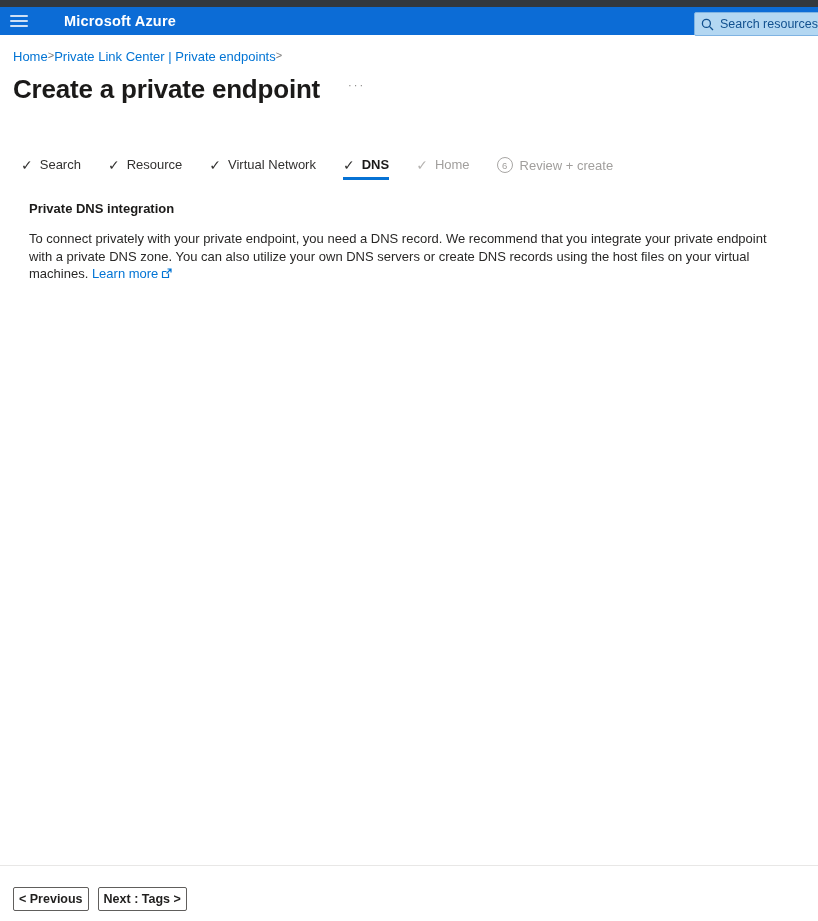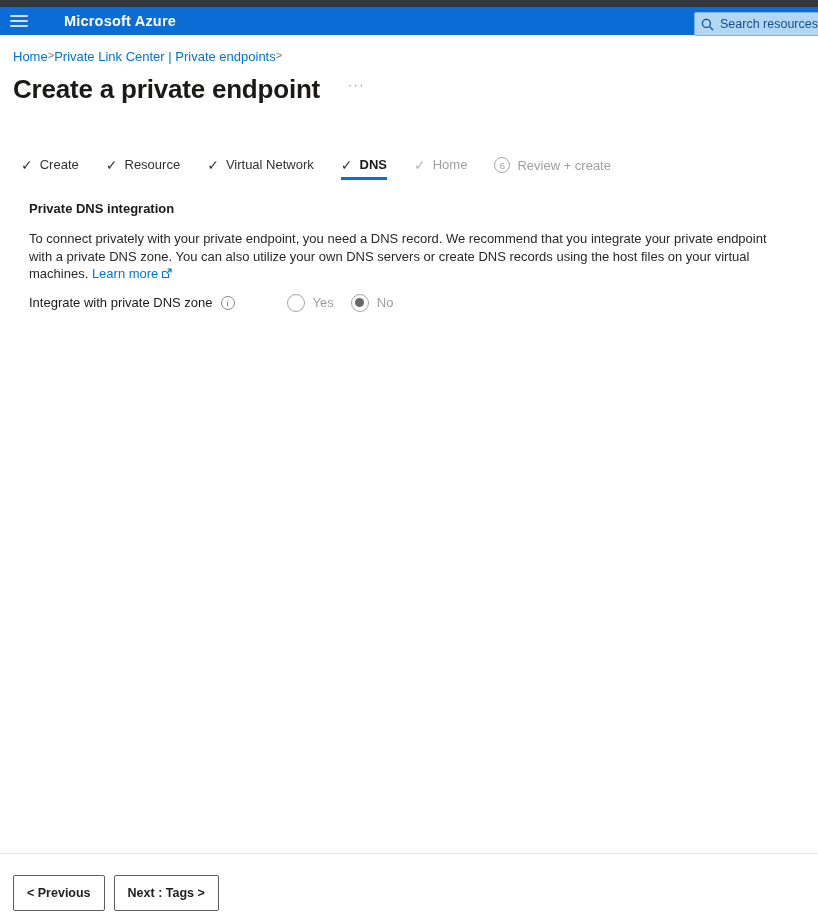--- a/index.html
+++ b/index.html
@@ -103,21 +103,21 @@
   .radio-label { font-size: 13px; color: #a19f9d; }
 
   
   .footer { margin-top: auto; }
   .footer-divider { height: 1px; background: #e8e7e6; width: 818px; }
   .footer-buttons { display: flex; gap: 9px; margin: 21px 0 0 13px; padding-bottom: 10px; }
   .btn {
     background: #ffffff; border: 1px solid #605e5c; border-radius: 2px;
     font-family: "Liberation Sans", sans-serif;
     font-size: 12.5px; font-weight: bold; color: #201f1e;
-    padding: 4px 13px; height: 36px; cursor: pointer; line-height: 1.2;
+    padding: 4px 5px; height: 24px; cursor: pointer; line-height: 1.2;
   }
 </style>
 </head>
 <body>
 
 <div class="page">
 
   <div class="top-strip"></div>
 
   <header class="topbar">
@@ -144,21 +144,21 @@
   </nav>
 
   <div class="title-row">
     <h1 class="page-title">Create a private endpoint</h1>
     <span class="more-btn">···</span>
   </div>
 
   <div class="tabs">
     <div class="tab done">
       <span class="check">✓</span>
-      <span>Create</span>
+      <span>Search</span>
     </div>
     <div class="tab done">
       <span class="check">✓</span>
       <span>Resource</span>
     </div>
     <div class="tab done">
       <span class="check">✓</span>
       <span>Virtual Network</span>
     </div>
     <div class="tab active">
@@ -178,38 +178,20 @@
   <h2 class="section-heading">Private DNS integration</h2>
 
   <p class="description">
     <span>To connect privately with your private endpoint, you need a DNS record. We recommend that you integrate your private endpoint with a private DNS zone. You can also utilize your own DNS servers or create DNS records using the host files on your virtual machines.</span>
     <a class="link"><span>Learn more</span><svg class="ext-icon" width="11" height="11" viewBox="0 0 11 11">
           <path d="M1.5 3.5 h4 M1.5 3.5 v6 h6 v-4" fill="none" stroke="#0274d4" stroke-width="1.2"></path>
           <path d="M6.5 1 H10 V4.5 M10 1 L5.5 5.5" fill="none" stroke="#0274d4" stroke-width="1.2"></path>
         </svg></a>
   </p>
 
-  <div class="form-row">
-    <span class="field-label">Integrate with private DNS zone</span>
-    <span class="info-icon">i</span>
-    <div class="radio-group">
-      <div class="radio-option">
-        <span class="radio-circle">
-            <span class="dot"></span>
-          </span>
-        <span class="radio-label">Yes</span>
-      </div>
-      <div class="radio-option selected">
-        <span class="radio-circle">
-            <span class="dot"></span>
-          </span>
-        <span class="radio-label">No</span>
-      </div>
-    </div>
-  </div>
 
   <div class="footer">
     <div class="footer-divider"></div>
     <div class="footer-buttons">
       <button class="btn">&lt; Previous</button>
       <button class="btn">Next : Tags &gt;</button>
     </div>
   </div>
 
 </div>

